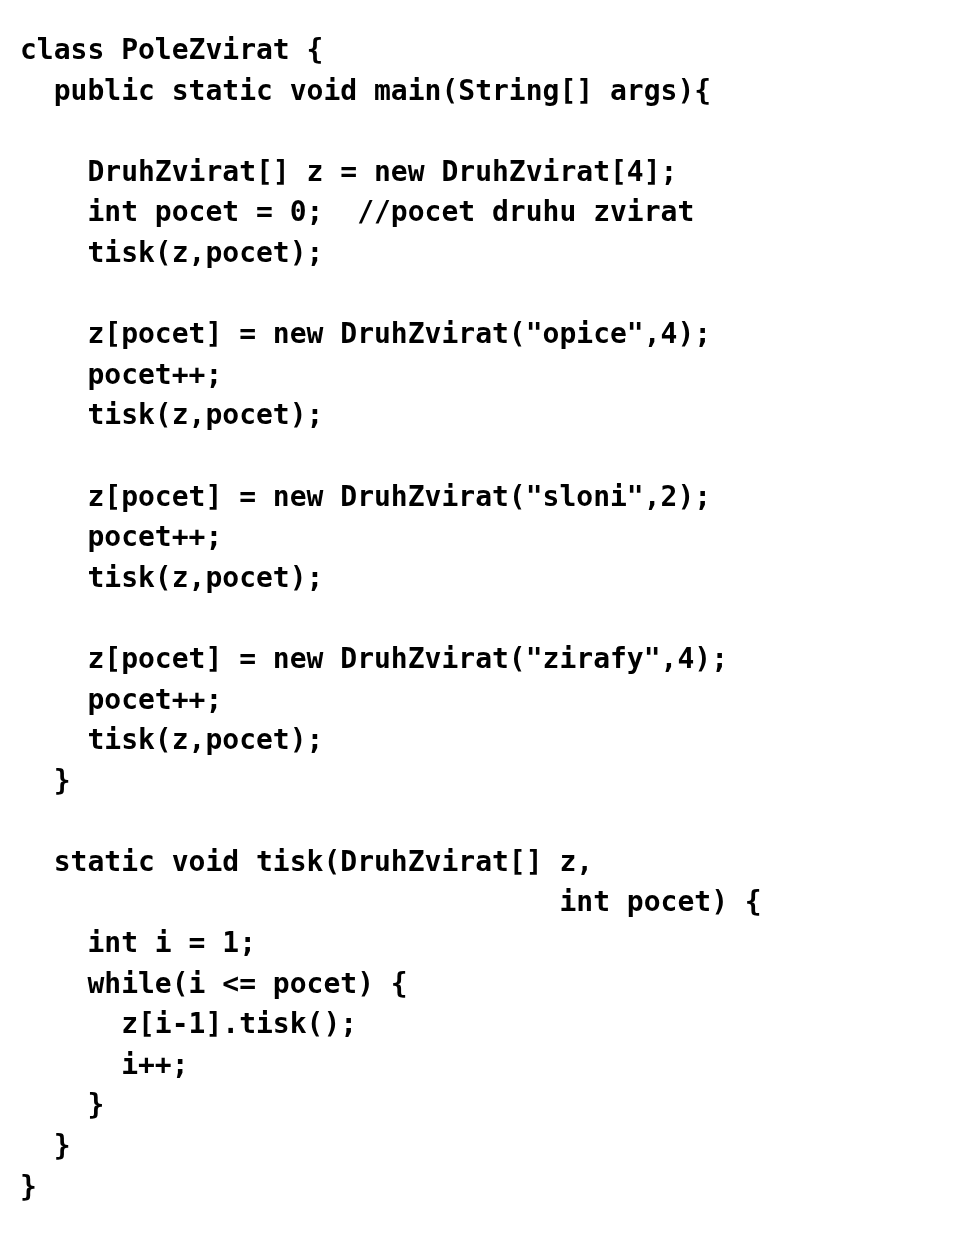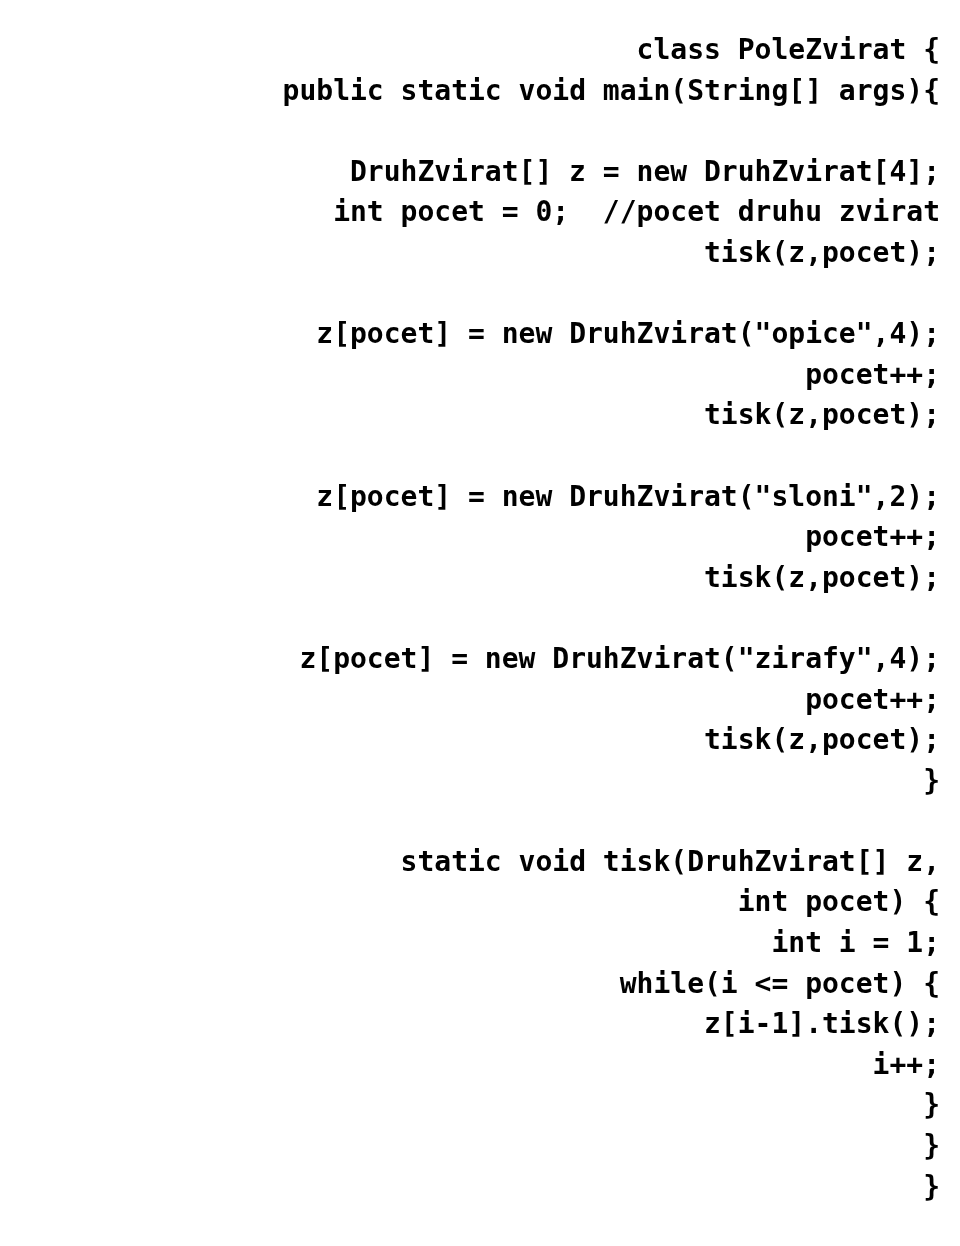--- a/index.html
+++ b/index.html
@@ -16,21 +16,20 @@
       line-height: 1.45;
       color: #000000;
       width: 960px;
       min-height: 1246px;
       padding: 30px 20px 30px 20px;
     }
 
     .code-block {
       white-space: pre;
       display: block;
-      text-align: right;
     }
   </style>
 </head>
 <body>
 
 <div>
   <pre class="code-block" id="code-output">class PoleZvirat {
   public static void main(String[] args){
 
     DruhZvirat[] z = new DruhZvirat[4];

